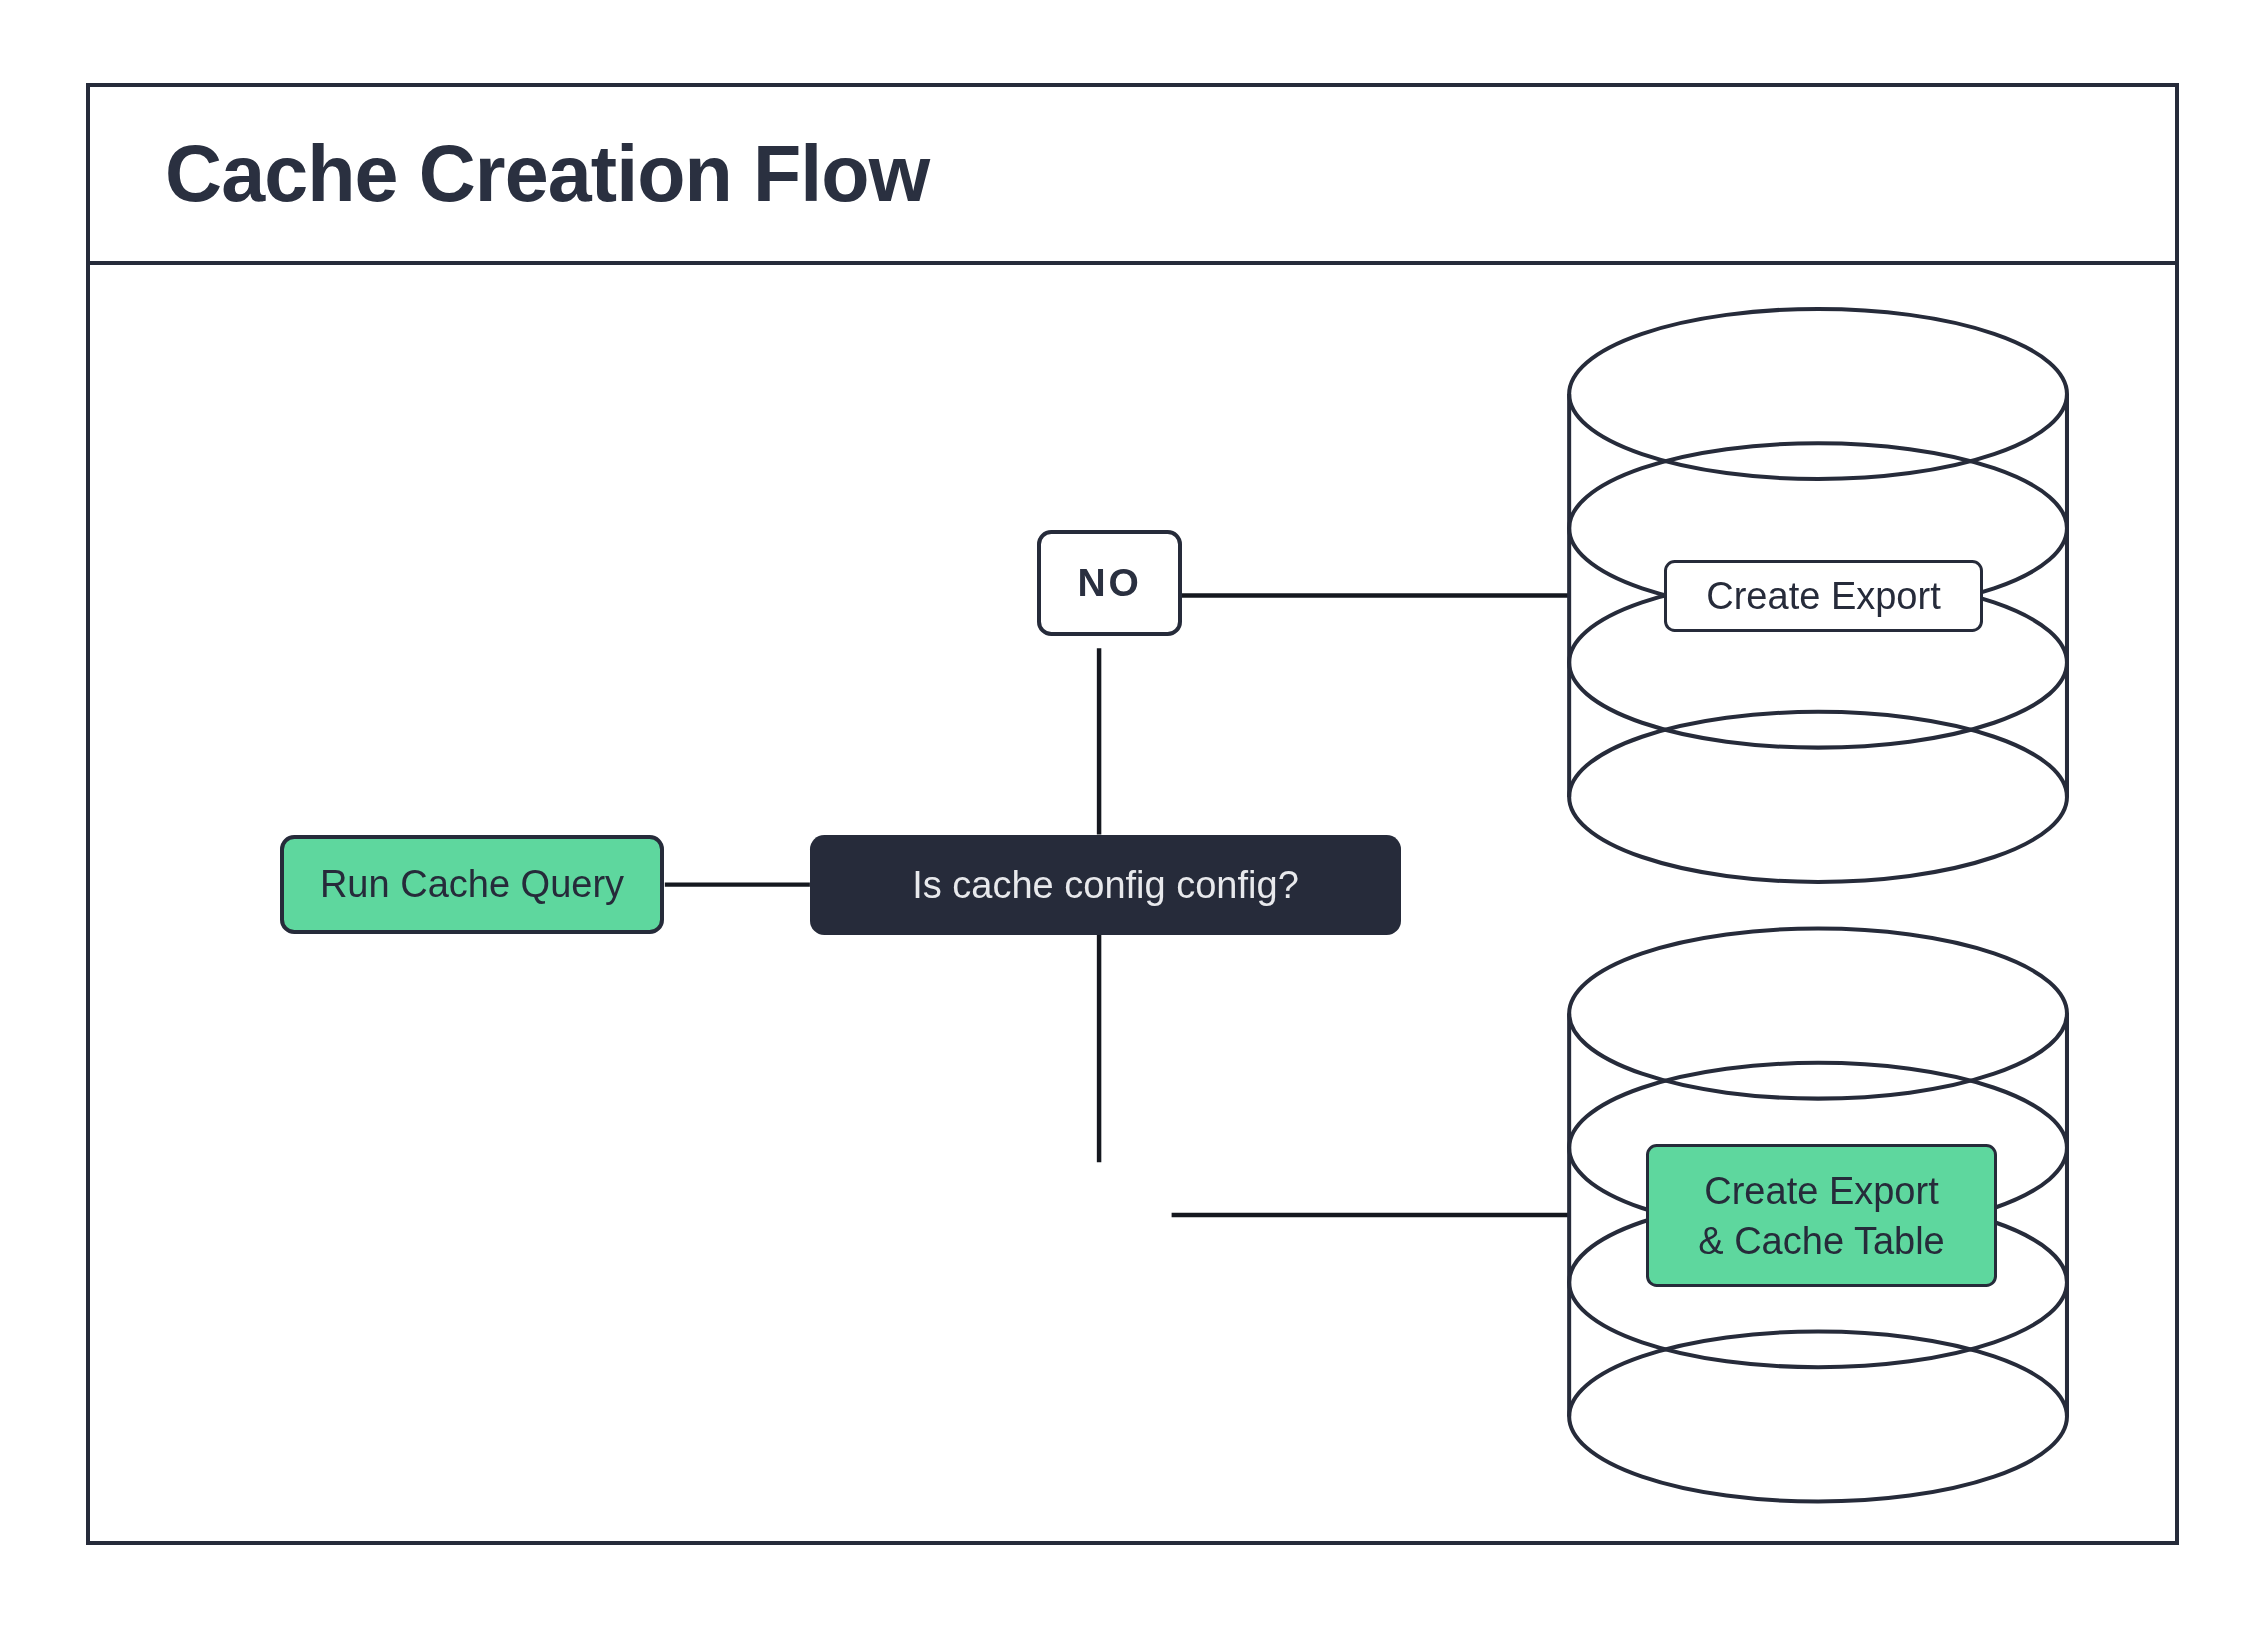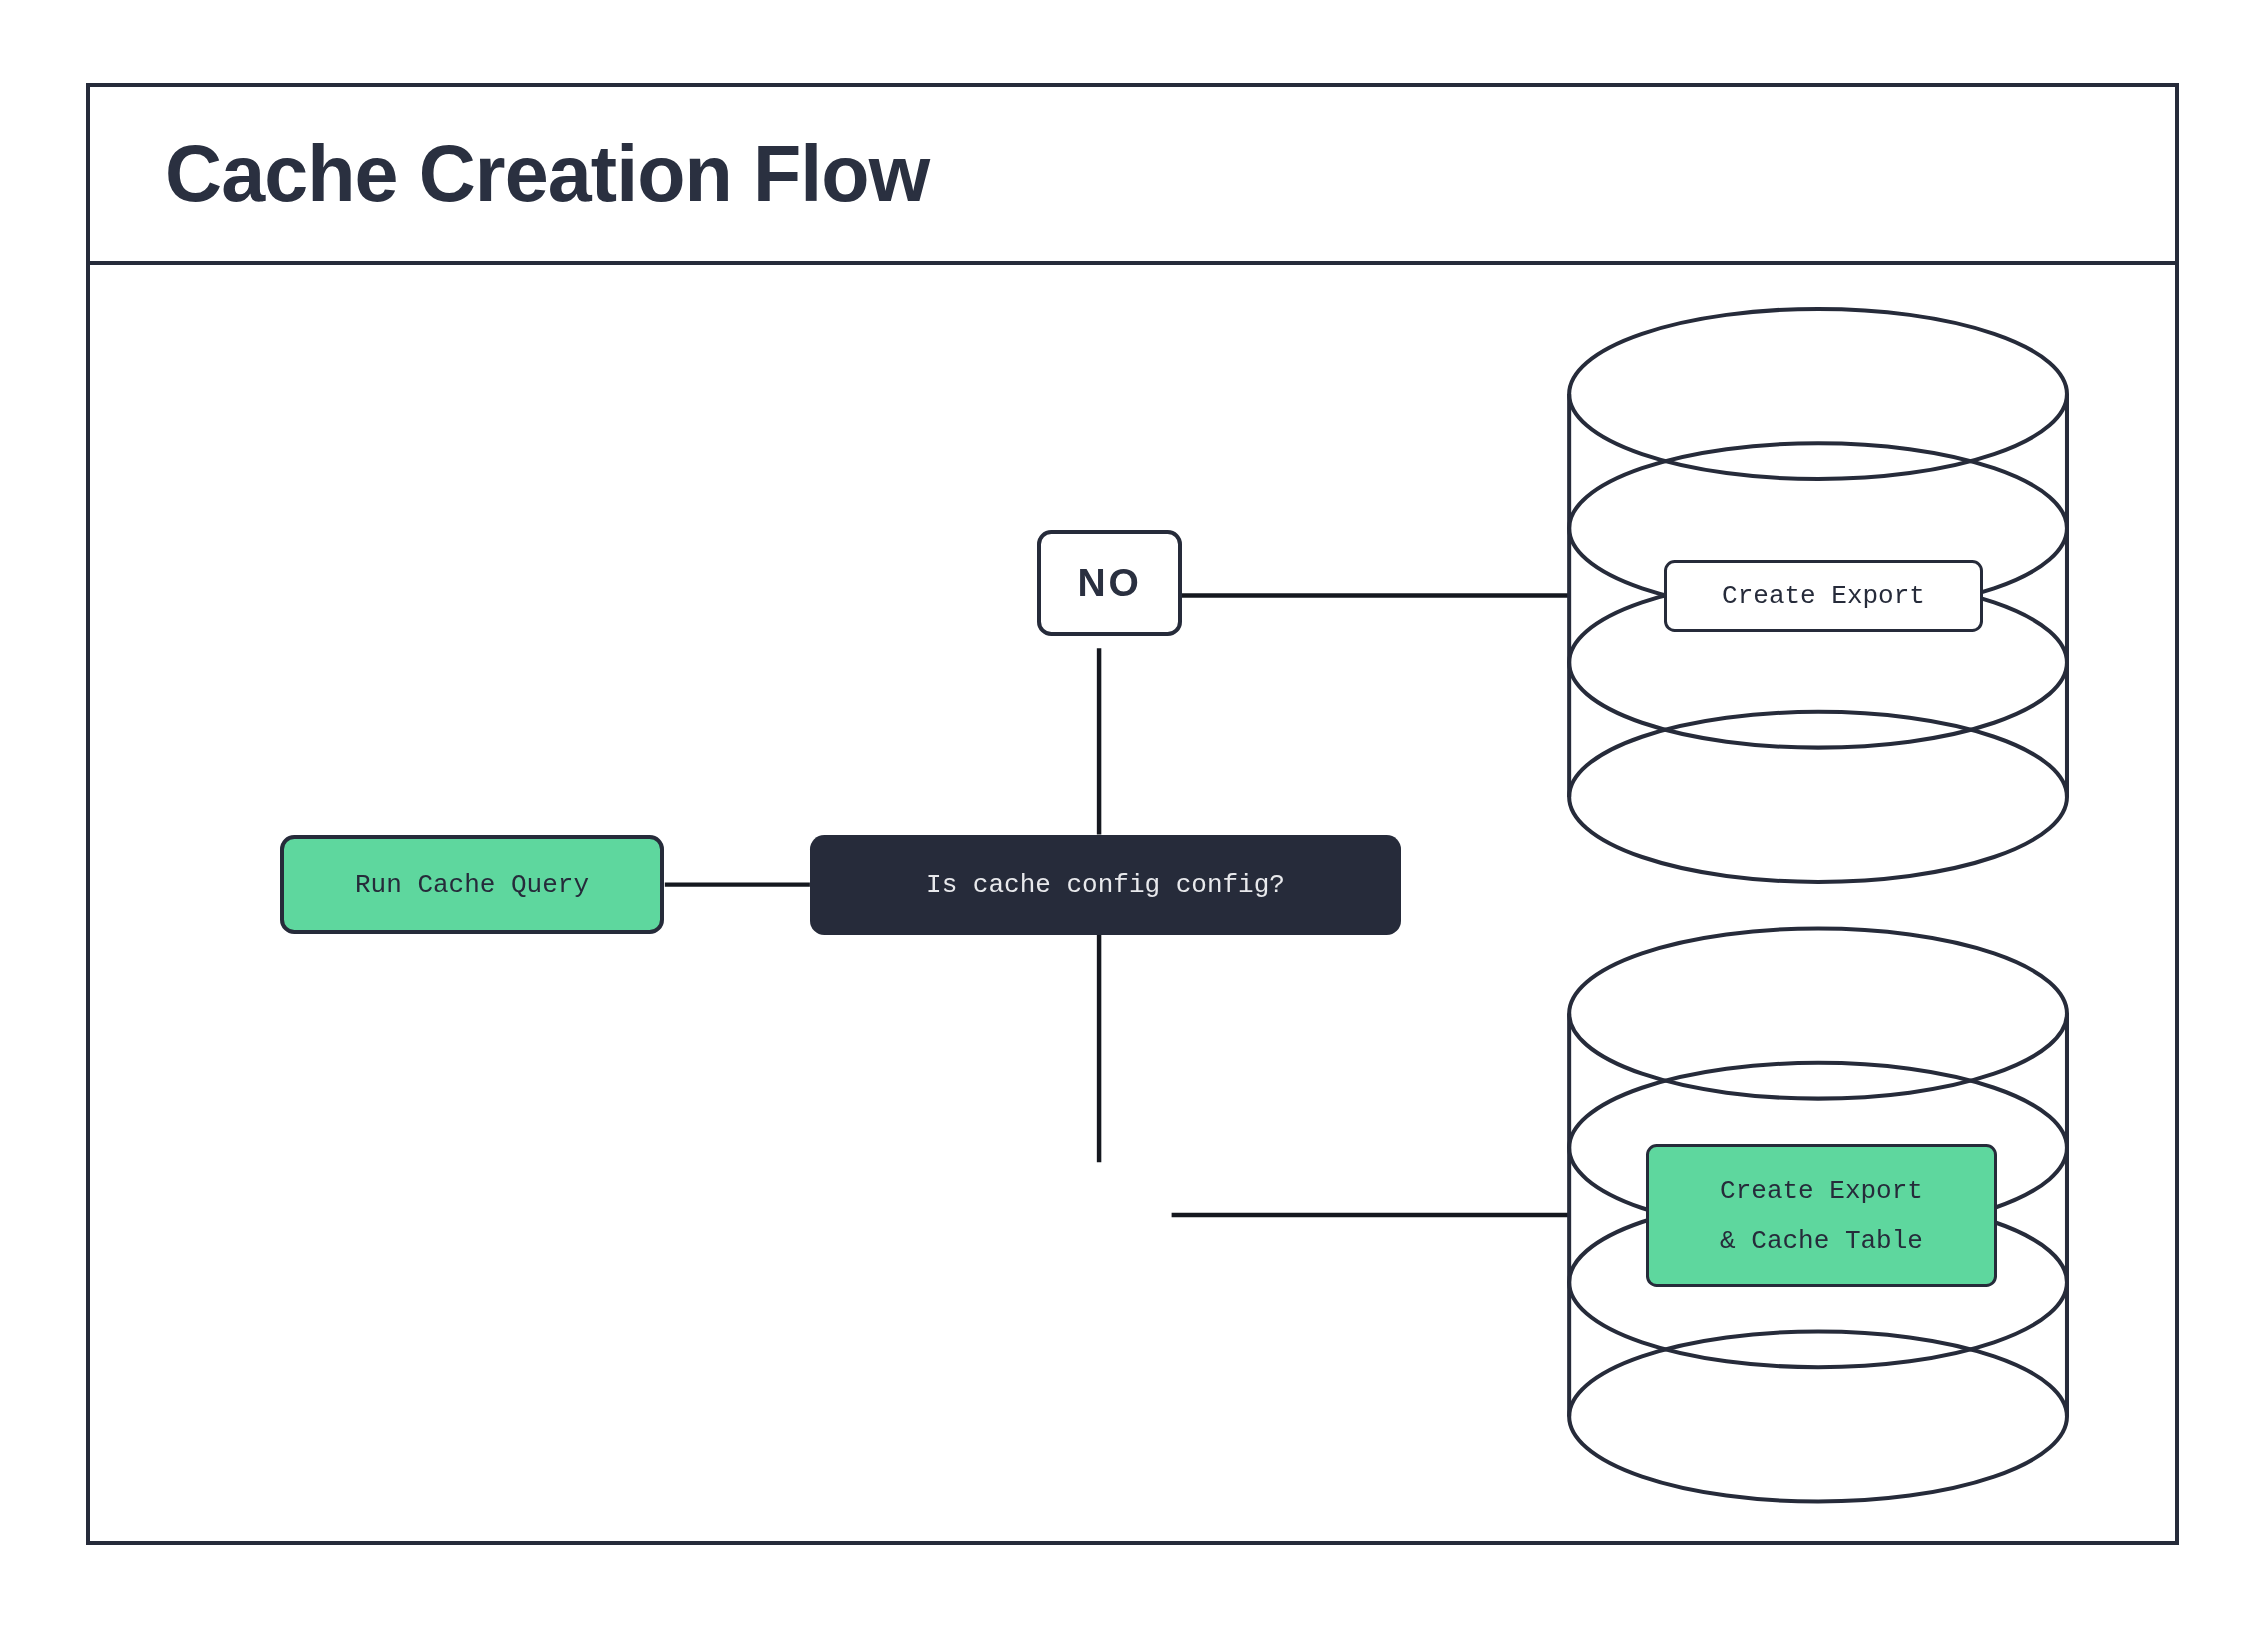--- a/index.html
+++ b/index.html
@@ -56,22 +56,22 @@
   .node {
     position: absolute;
     box-sizing: border-box;
     display: flex;
     align-items: center;
     justify-content: center;
     z-index: 2;
     white-space: nowrap;
   }
   .mono {
-    font-family: Liberation Mono, monospace;
-    font-size: 26px;
+    font-family: Liberation Sans, sans-serif;
+    font-size: 38px;
     color: #262b3a;
   }
   .node-start {
     left: 280px; top: 835px; width: 384px; height: 99px;
     background: #5ed79e;
     border: 4.5px solid #262b3a;
     border-radius: 14.3px;
   }
   .node-decision {
     left: 810px; top: 835px; width: 591px; height: 100px;

